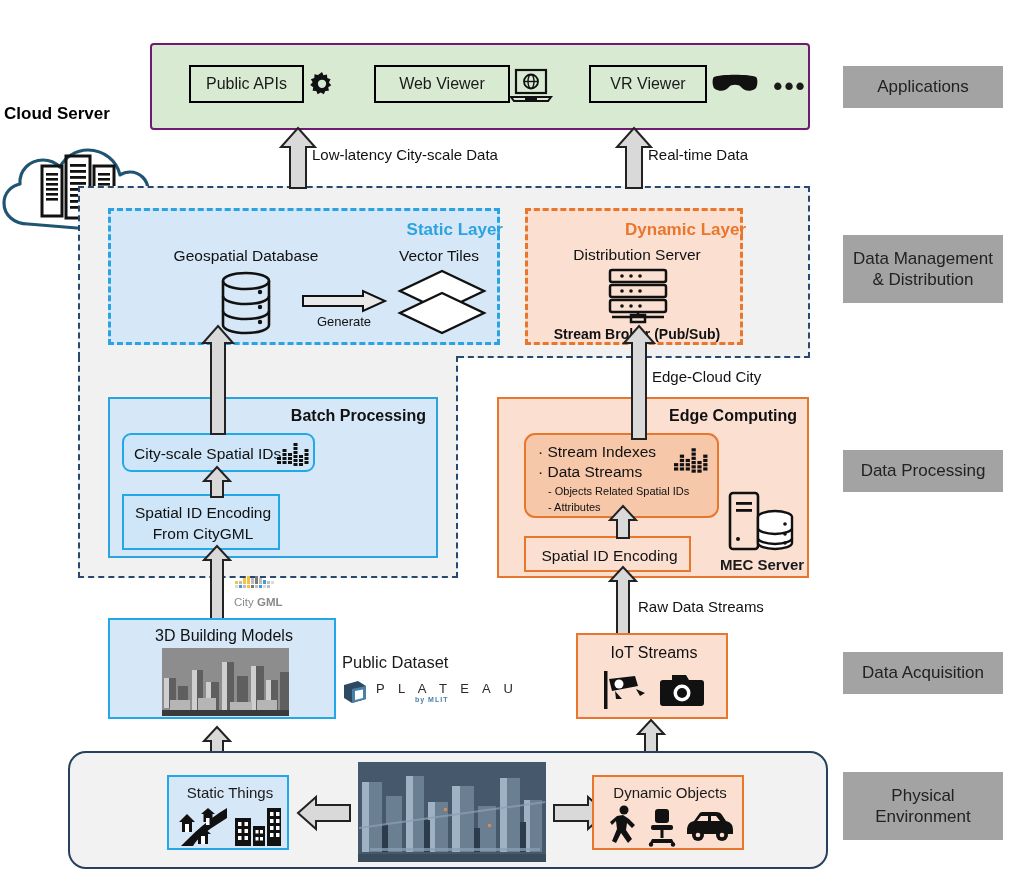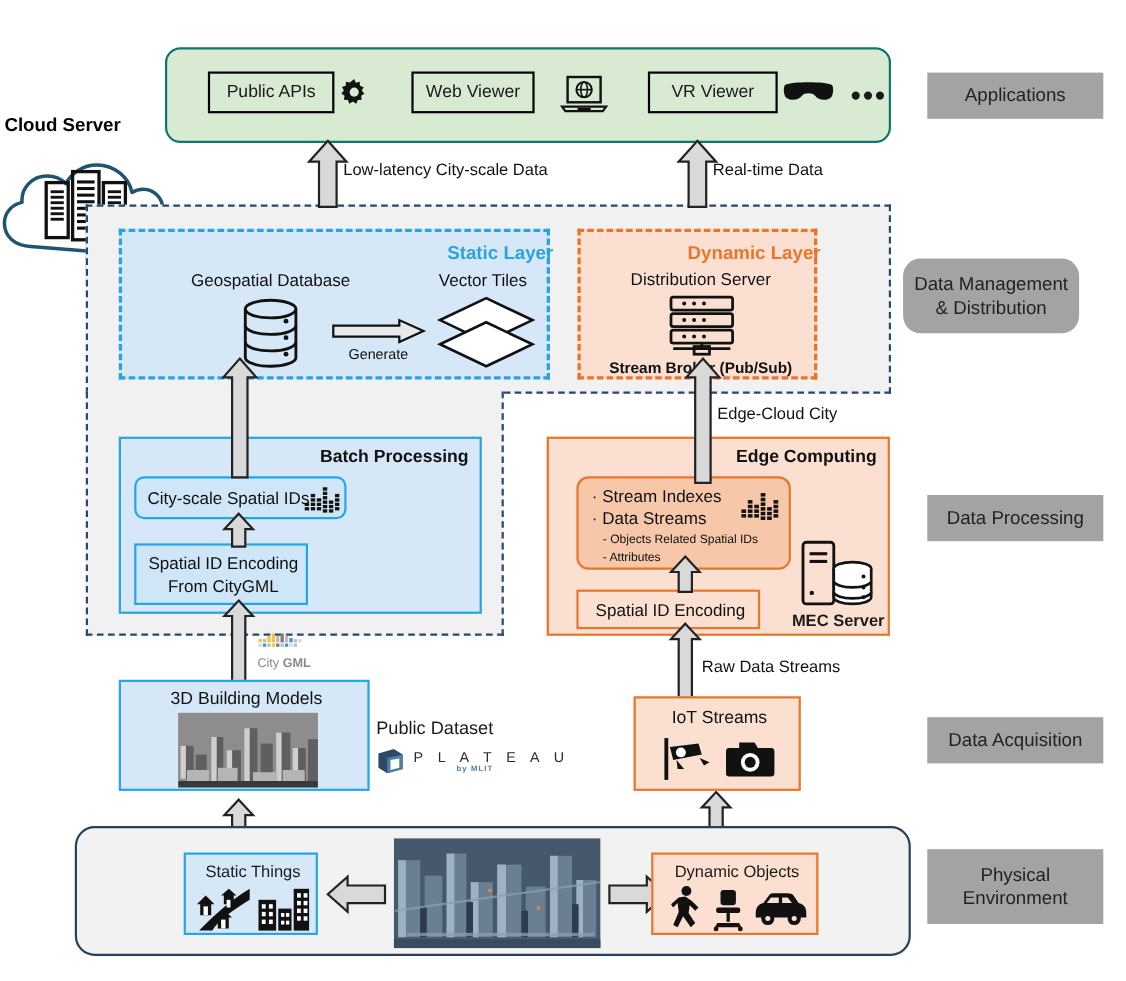--- a/index.html
+++ b/index.html
@@ -7,21 +7,21 @@
        font-family:"Liberation Sans","DejaVu Sans",sans-serif;
        color:#1a1a1a;overflow:hidden;}
   .abs{position:absolute;box-sizing:border-box;}
   .ctr{display:flex;align-items:center;justify-content:center;text-align:center;}
 
   
   .stage{background:#a3a3a3;color:#222;font-size:17px;line-height:1.25;
          display:flex;align-items:center;justify-content:center;text-align:center;}
 
   
-  .apps-band{background:#d9ead3;border:2px solid #0f766e;border-radius:14px;}
+  .apps-band{background:#d9ead3;border:2px solid #701a75;border-radius:4px;}
   .app-chip{border:2.5px solid #000;background:#d9ead3;font-size:16px;}
 
   
   .cloud-region{background:#f1f1f1;}
   .dash-navy-t{border-top:2px dashed #27496d;}
   .dash-navy-b{border-bottom:2px dashed #27496d;}
   .dash-navy-l{border-left:2px dashed #27496d;}
   .dash-navy-r{border-right:2px dashed #27496d;}
 
   .static-layer{background:#d6e8f7;border:3px dashed #2aa3e0;}
@@ -54,21 +54,21 @@
   svg{display:block;overflow:visible;}
   .cg-txt{font-size:11.5px;fill:#8a8a8a;font-family:"Liberation Sans",sans-serif;}
 </style>
 </head>
 <body>
 
 <div class="abs stage" style="left:843px;top:66px;width:160px;height:42px;">
   <span>Applications</span>
 </div>
 
-<div class="abs stage" style="left:821px;top:235px;width:160px;height:68px;flex-direction:column;border-radius:16px;">
+<div class="abs stage" style="left:843px;top:235px;width:160px;height:68px;flex-direction:column;">
   <span>Data Management</span>
   <span>&amp; Distribution</span>
 </div>
 
 <div class="abs stage" style="left:843px;top:450px;width:160px;height:42px;">
   <span>Data Processing</span>
 </div>
 
 <div class="abs stage" style="left:843px;top:652px;width:160px;height:42px;">
   <span>Data Acquisition</span>
@@ -84,21 +84,21 @@
     <span>Public APIs</span>
   </div>
 
   <div class="abs" style="left:155px;top:25px;width:30px;height:30px;">
     <svg width="30" height="30" viewBox="0 0 24 24">
       <path fill="#111" d="M12 1.5l1.2 2.6 2.8-.6.2 2.9 2.7 1-1.4 2.5 1.9 2.2-2.4 1.6.5 2.9-2.9.1-1.1 2.7L11 17.9l-2.5 1.5-1.1-2.7-2.9-.1.5-2.9L2.6 12l1.9-2.2-1.4-2.5 2.7-1 .2-2.9 2.8.6z"></path>
       <circle cx="12" cy="11" r="3.3" fill="#d9ead3"></circle>
     </svg>
   </div>
 
-  <div class="abs app-chip ctr" style="left:222px;top:20px;width:112px;height:38px;">
+  <div class="abs app-chip ctr" style="left:222px;top:20px;width:136px;height:38px;">
     <span>Web Viewer</span>
   </div>
 
   <div class="abs" style="left:358px;top:22px;width:44px;height:38px;">
     <svg width="44" height="38" viewBox="0 0 44 38">
       <rect x="6" y="3" width="30" height="23" fill="none" stroke="#111" stroke-width="2.2"></rect>
       <circle cx="21" cy="14.5" r="7" fill="none" stroke="#111" stroke-width="1.8"></circle>
       <ellipse cx="21" cy="14.5" rx="3" ry="7" fill="none" stroke="#111" stroke-width="1.4"></ellipse>
       <line x1="14" y1="14.5" x2="28" y2="14.5" stroke="#111" stroke-width="1.4"></line>
       <path d="M1 30h40l-3 4H4z" fill="none" stroke="#111" stroke-width="2"></path>

